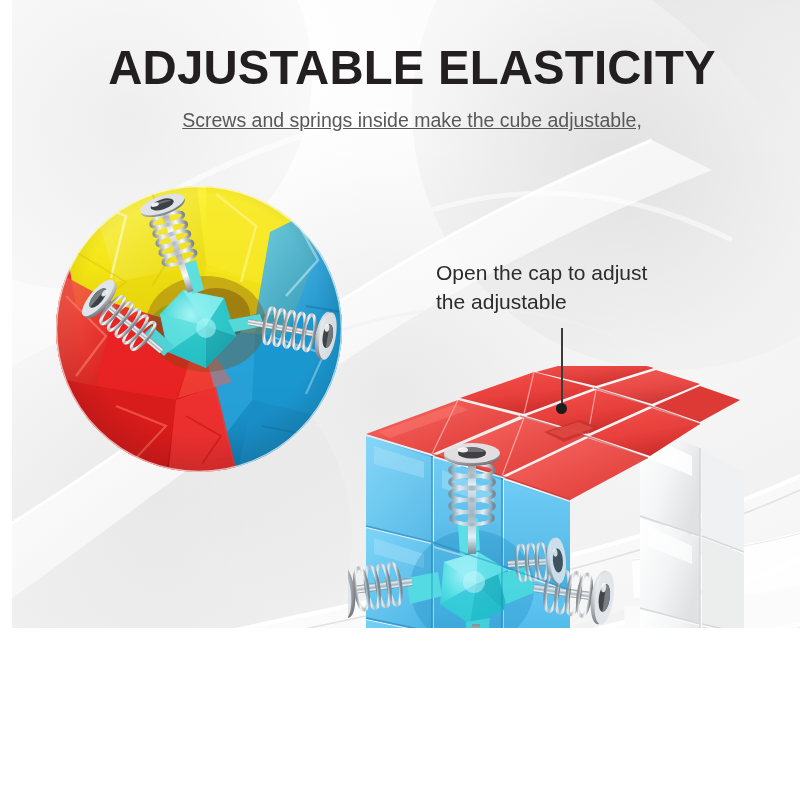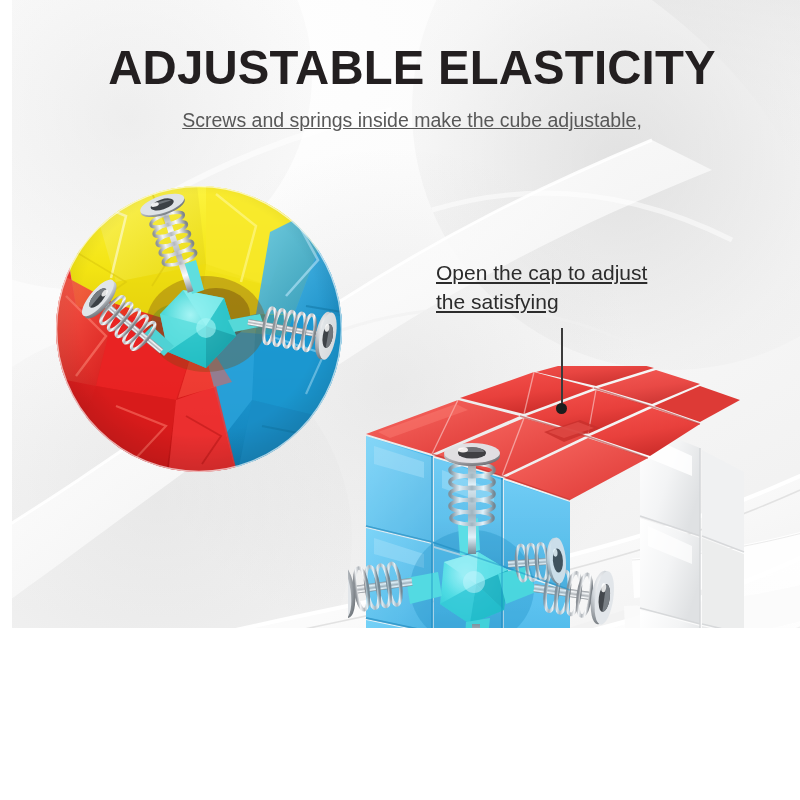--- a/index.html
+++ b/index.html
@@ -40,21 +40,21 @@
   }
   .subtitle{
     position:absolute;left:0;right:0;top:107px;text-align:center;
     font-size:19.5px;line-height:27px;color:#585858;z-index:6;text-decoration:underline;
   }
   .subtitle .ln{display:block;white-space:nowrap;}
 
   
   .callout{
     position:absolute;left:424px;top:258px;width:300px;
-    font-size:21px;line-height:29px;color:#2c2c2c;z-index:7;text-decoration:underline;
+    font-size:21px;line-height:29px;color:#2c2c2c;z-index:7;
   }
   .callout .ln{display:block;white-space:nowrap;}
   .leader{position:absolute;left:549px;top:328px;width:1.6px;height:78px;
     background:#3b3b3b;z-index:7;}
   .leader-dot{position:absolute;left:544px;top:403px;width:11px;height:11px;
     border-radius:50%;background:#1d1d1d;z-index:8;}
 
   
   .inset-circle{position:absolute;left:44px;top:186px;width:286px;height:286px;z-index:4;}
   .inset-circle svg{display:block;}
@@ -554,18 +554,18 @@
         <path d="M84 90 L84 352"></path>
           <path d="M154 112 L154 376"></path>
         <path d="M18 160 L84 176 L154 200 L222 224"></path>
         <path d="M18 252 L84 266 L154 290 L222 314"></path>
       </g>
     </svg>
   </div>
 
   <div class="callout">
     <span class="ln">Open the cap to adjust</span>
-    <span class="ln">the satisfying</span>
+    <span class="ln">the adjustable</span>
   </div>
   <div class="leader"></div>
   <div class="leader-dot"></div>
 
 </div>
 
 </body></html>

